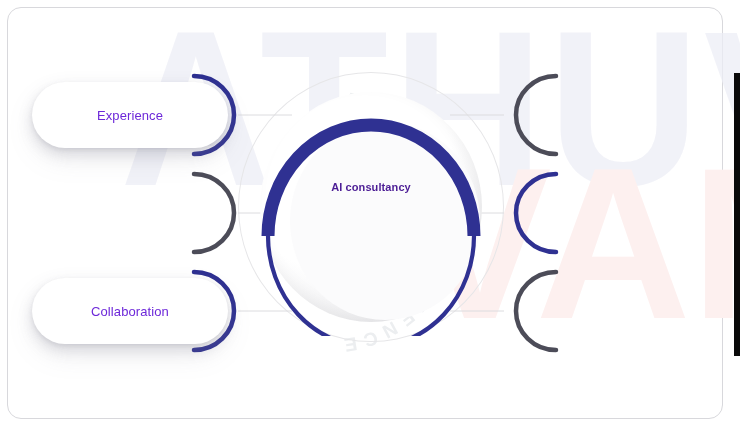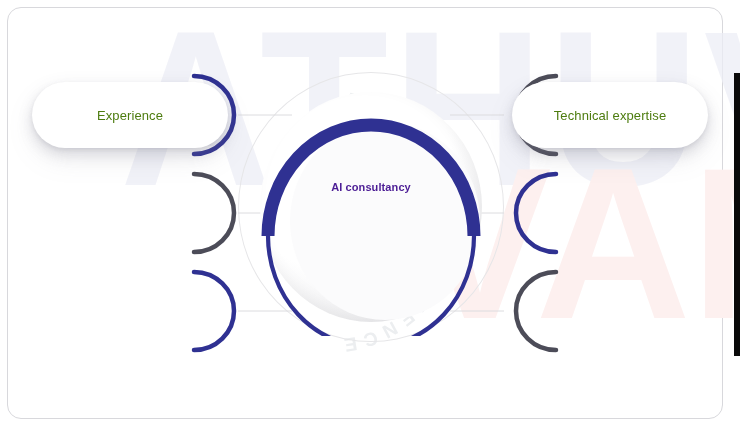--- a/index.html
+++ b/index.html
@@ -149,21 +149,21 @@
     box-shadow: 0 6px 14px rgba(120,120,135,.22),
                 0 2px 4px rgba(120,120,135,.14),
                 0 12px 26px rgba(130,130,145,.13);
     display: flex;
     align-items: center;
     justify-content: center;
   }
   .pill span {
     font-size: 13px;
     font-weight: 400;
-    color: #4d7c0f;
+    color: #6d28d9;
     letter-spacing: .1px;
     white-space: nowrap;
   }
 
   .pill.left  { left: 32px;  }
   .pill.right { left: 512px; }
 
   .row1 { top: 82px;  }
   .row2 { top: 180px; }
   .row3 { top: 278px; }
@@ -242,28 +242,28 @@
     <svg width="70" height="86" viewBox="0 0 70 86">
       <path d="M 6,4 A 40,39 0 0 1 6,82" fill="none" stroke="#4c4c58" stroke-width="4.5" stroke-linecap="round"></path>
     </svg>
   </div>
 
   <div class="pill-arc l" style="top:268px">
     <svg width="70" height="86" viewBox="0 0 70 86">
       <path d="M 6,4 A 40,39 0 0 1 6,82" fill="none" stroke="#2f3192" stroke-width="4.5" stroke-linecap="round"></path>
     </svg>
   </div>
+  <div class="pill left row3">
+    <span>Collaboration</span>
+  </div>
 
   <div class="pill-arc r" style="top:72px">
     <svg width="70" height="86" viewBox="0 0 70 86">
       <path d="M 62,4 A 40,39 0 0 0 62,82" fill="none" stroke="#4c4c58" stroke-width="4.5" stroke-linecap="round"></path>
     </svg>
-  </div>
-  <div class="pill right row1">
-    <span>Technical expertise</span>
   </div>
 
   <div class="pill-arc r" style="top:170px">
     <svg width="70" height="86" viewBox="0 0 70 86">
       <path d="M 62,4 A 40,39 0 0 0 62,82" fill="none" stroke="#2f3192" stroke-width="4.5" stroke-linecap="round"></path>
     </svg>
   </div>
 
   <div class="pill-arc r" style="top:268px">
     <svg width="70" height="86" viewBox="0 0 70 86">

